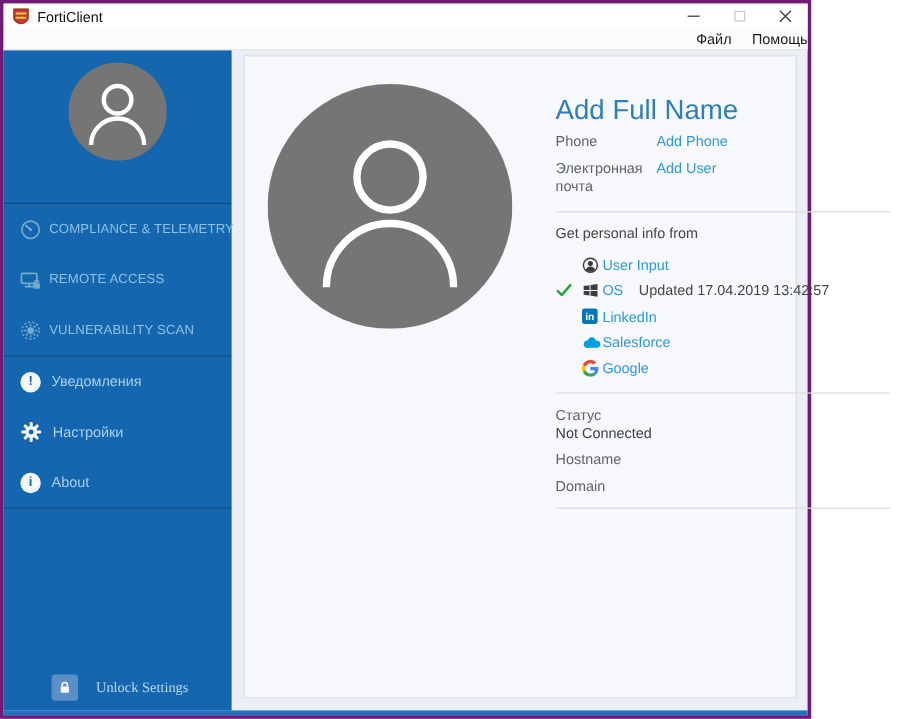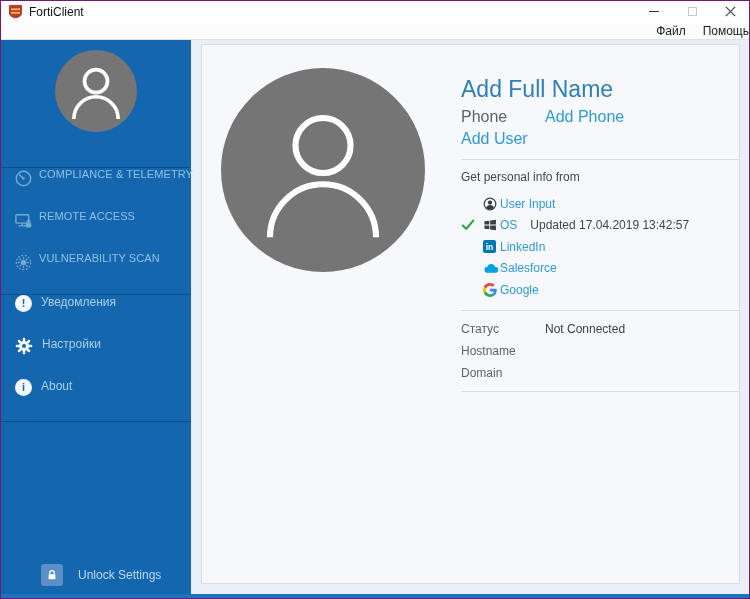--- a/index.html
+++ b/index.html
@@ -4,23 +4,23 @@
 <style>
   * { margin:0; padding:0; box-sizing:border-box; }
   html,body { background:#fff; }
   body {
     width:750px; height:599px;
     font-family:"Liberation Sans", sans-serif;
     -webkit-font-smoothing:antialiased;
     overflow:hidden;
   }
   .window {
-    width:750px; height:599px;
+    width:676px; height:599px;
     display:flex; flex-direction:column;
-    border:1px solid #701a75;
+    border:3px solid #701a75;
     background:#e9eef7;
     position:relative;
   }
   
   .titlebar {
     height:21px; background:#ffffff;
     display:flex; align-items:center;
     padding-left:7px; flex-shrink:0;
   }
   .app-icon { width:15px; height:15px; display:flex; }
@@ -43,75 +43,75 @@
   
   .app-body { flex:1; display:flex; min-height:0; }
   .sidebar {
     width:190px; flex-shrink:0; background:#1467ae;
     position:relative; display:flex; flex-direction:column;
   }
   .side-avatar-wrap { height:127px; flex-shrink:0; }
   .side-avatar { display:block; width:82px; height:82px; margin:10px auto 0; cursor:pointer; }
   .side-divider { height:1px; background:rgba(0,30,60,0.35); flex-shrink:0; }
   .side-item {
-    height:42px; display:flex; 
+    height:42px; display:flex; align-items:center;
     padding-left:12px; gap:6px; cursor:pointer; white-space:nowrap;
   }
   .side-item .side-icon {
     width:20px; height:20px; flex-shrink:0;
     display:flex; align-items:center; justify-content:center;
   }
   .side-item.caps { font-size:11px; letter-spacing:0.1px; color:#8fc0e6; }
   .side-item.caps .side-icon { color:#74accd; }
   .side-item.lower { font-size:12px; color:#abceec; gap:9px; padding-left:14px; }
   .round-badge {
     width:17px; height:17px; border-radius:50%; background:#f4f8fc;
     color:#1467ae; font-weight:bold; font-size:11px; line-height:1;
     display:flex; align-items:center; justify-content:center;
   }
   .unlock {
     position:absolute; left:40px; bottom:8px;
-    display:flex; align-items:center; gap:15px; cursor:pointer;
+    display:flex; align-items:center; gap:15px; cursor:pointer;font-family:Liberation Serif, serif;
   }
   .lock-badge {
     width:22px; height:22px; border-radius:3px; background:#5a90c5;
     display:flex; align-items:center; justify-content:center;
   }
   .unlock-label { font-size:12px; color:#bcd8f0; }
   
   .content { flex:1; padding:4px 9px 10px 10px; min-width:0; }
   .card {
     width:100%; height:100%;
     background:#f7f8fb; border:1px solid #d9dde7;
     position:relative;
   }
   .big-avatar { position:absolute; left:19px; top:23px; width:204px; height:204px; cursor:pointer; }
   .info-col { position:absolute; left:259px; top:33px; width:279px; }
   .full-name {
     font-size:23px; font-weight:400; color:#2d7fba;
     line-height:22px; margin-bottom:9px; cursor:pointer;
   }
-  .field-row { display:flex; margin-bottom:7px; font-size:16px; line-height:15px; }
+  .field-row { display:flex; margin-bottom:7px; font-size:12px; line-height:15px; }
   .f-label { width:84px; flex-shrink:0; color:#5f6368; }
   .f-link, .src-link { color:#2f9ad8; text-decoration:none; cursor:pointer; }
   .divider { border:none; height:1px; background:#dcdcdc; }
   .d1 { margin:13px 0 10px; }
   .d2 { margin:9px 0 11px; }
   .d3 { margin-top:10px; }
   .src-heading { font-size:12px; color:#454545; margin-bottom:9px; }
   .src-row { display:flex; align-items:center; height:21.5px; font-size:12px; }
   .check-cell { width:22px; flex-shrink:0; display:flex; align-items:center; }
   .src-icon { width:17px; flex-shrink:0; display:flex; align-items:flex-start; }
   .li-badge {
     width:13px; height:13px; border-radius:2px; background:#0077b5;
     color:#fff; font-size:8.5px; font-weight:bold; line-height:1;
     display:flex; align-items:center; justify-content:center;
   }
   .src-updated { color:#454545; margin-left:13px; }
-  .status-row { display:flex; font-size:12px; line-height:15px; margin-bottom:7px; }
+  .status-row { display:flex; font-size:12px; line-height:15px; margin-bottom:7px;flex-direction:column; }
   .s-label { width:84px; flex-shrink:0; color:#5f6368; }
   .s-value { color:#3c4043; }
   .bottom-strip { height:4px; background:#1b74bc; flex-shrink:0; }
 </style>
 </head>
 <body>
 
 <div class="window">
 
   <div class="titlebar">
@@ -250,20 +250,21 @@
         </svg>
 
         <div class="info-col">
           <div class="full-name">Add Full Name</div>
 
           <div class="field-row">
             <span class="f-label">Phone</span>
             <a class="f-link">Add Phone</a>
           </div>
           <div class="field-row">
+            <span class="f-label">Электронная почта</span>
             <a class="f-link">Add User</a>
           </div>
 
           <hr class="divider d1">
 
           <div class="src-heading">Get personal info from</div>
 
           <div class="src-row">
             <span class="check-cell"></span>
             <span class="src-icon">

